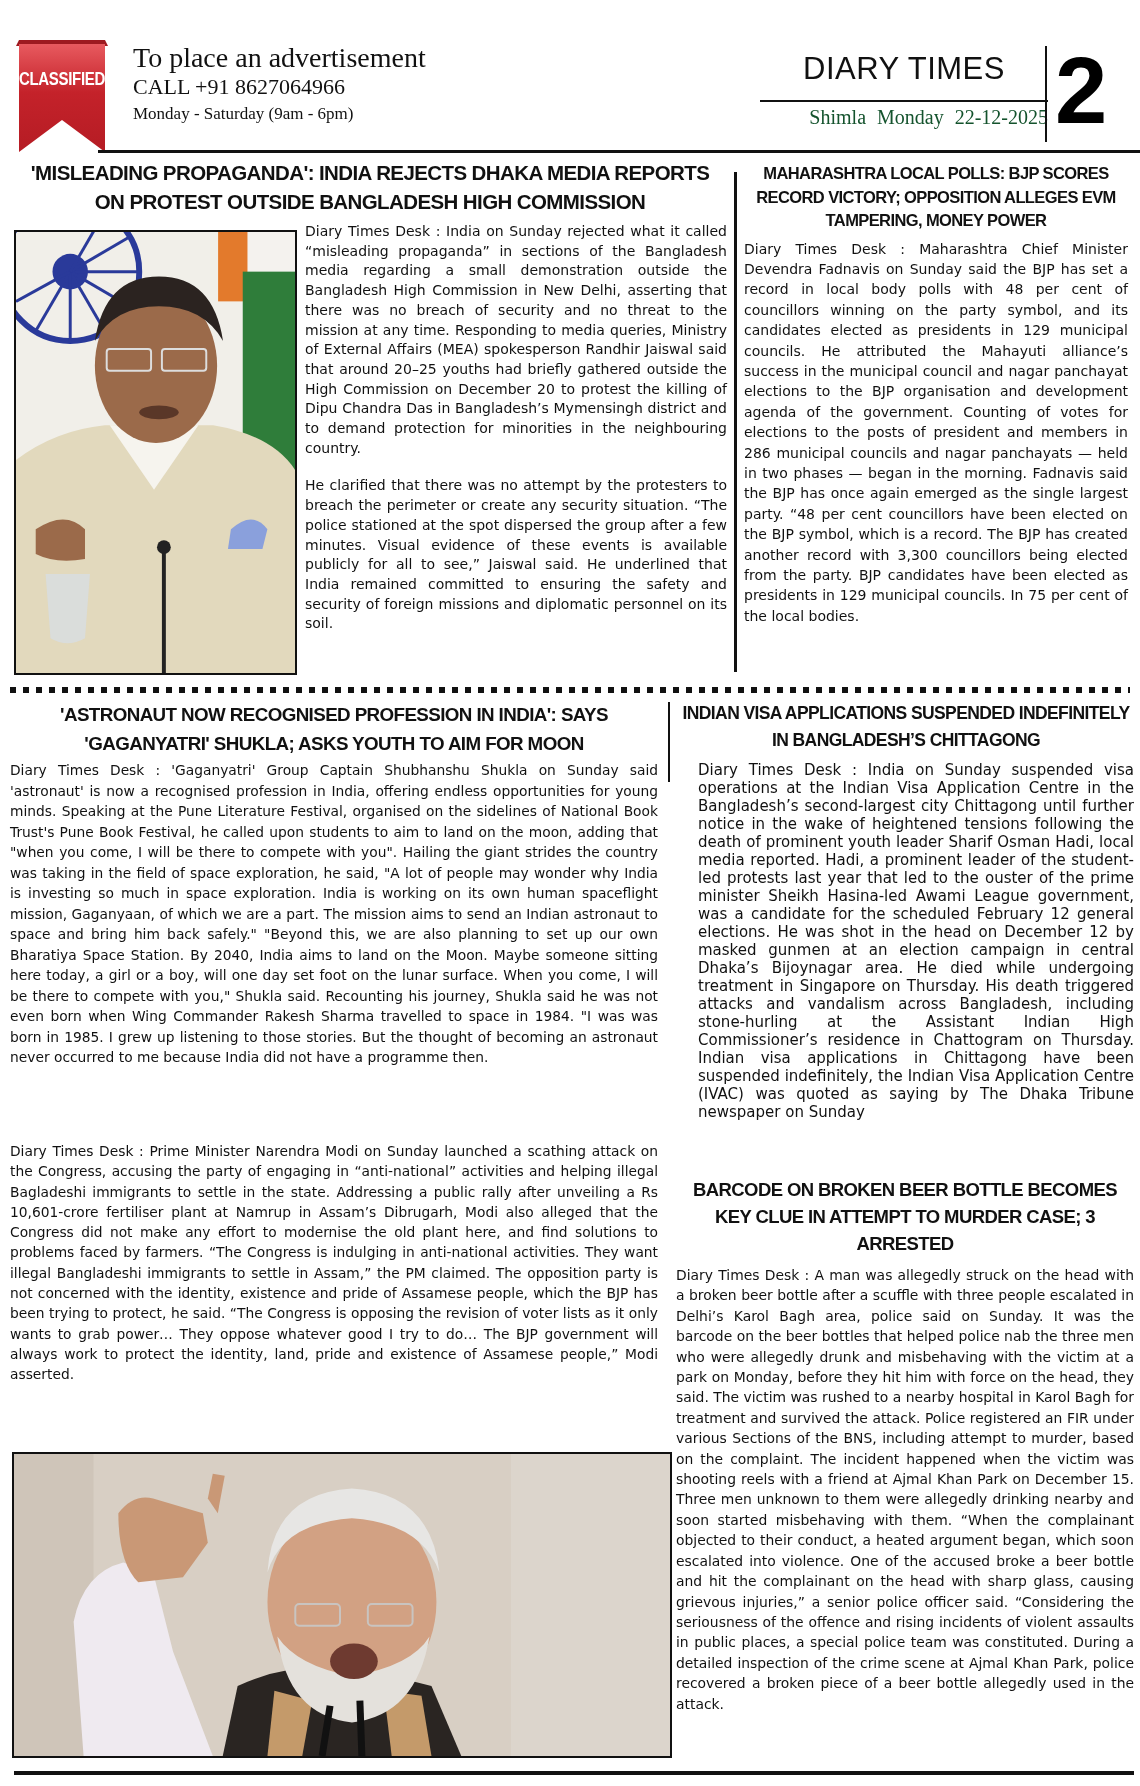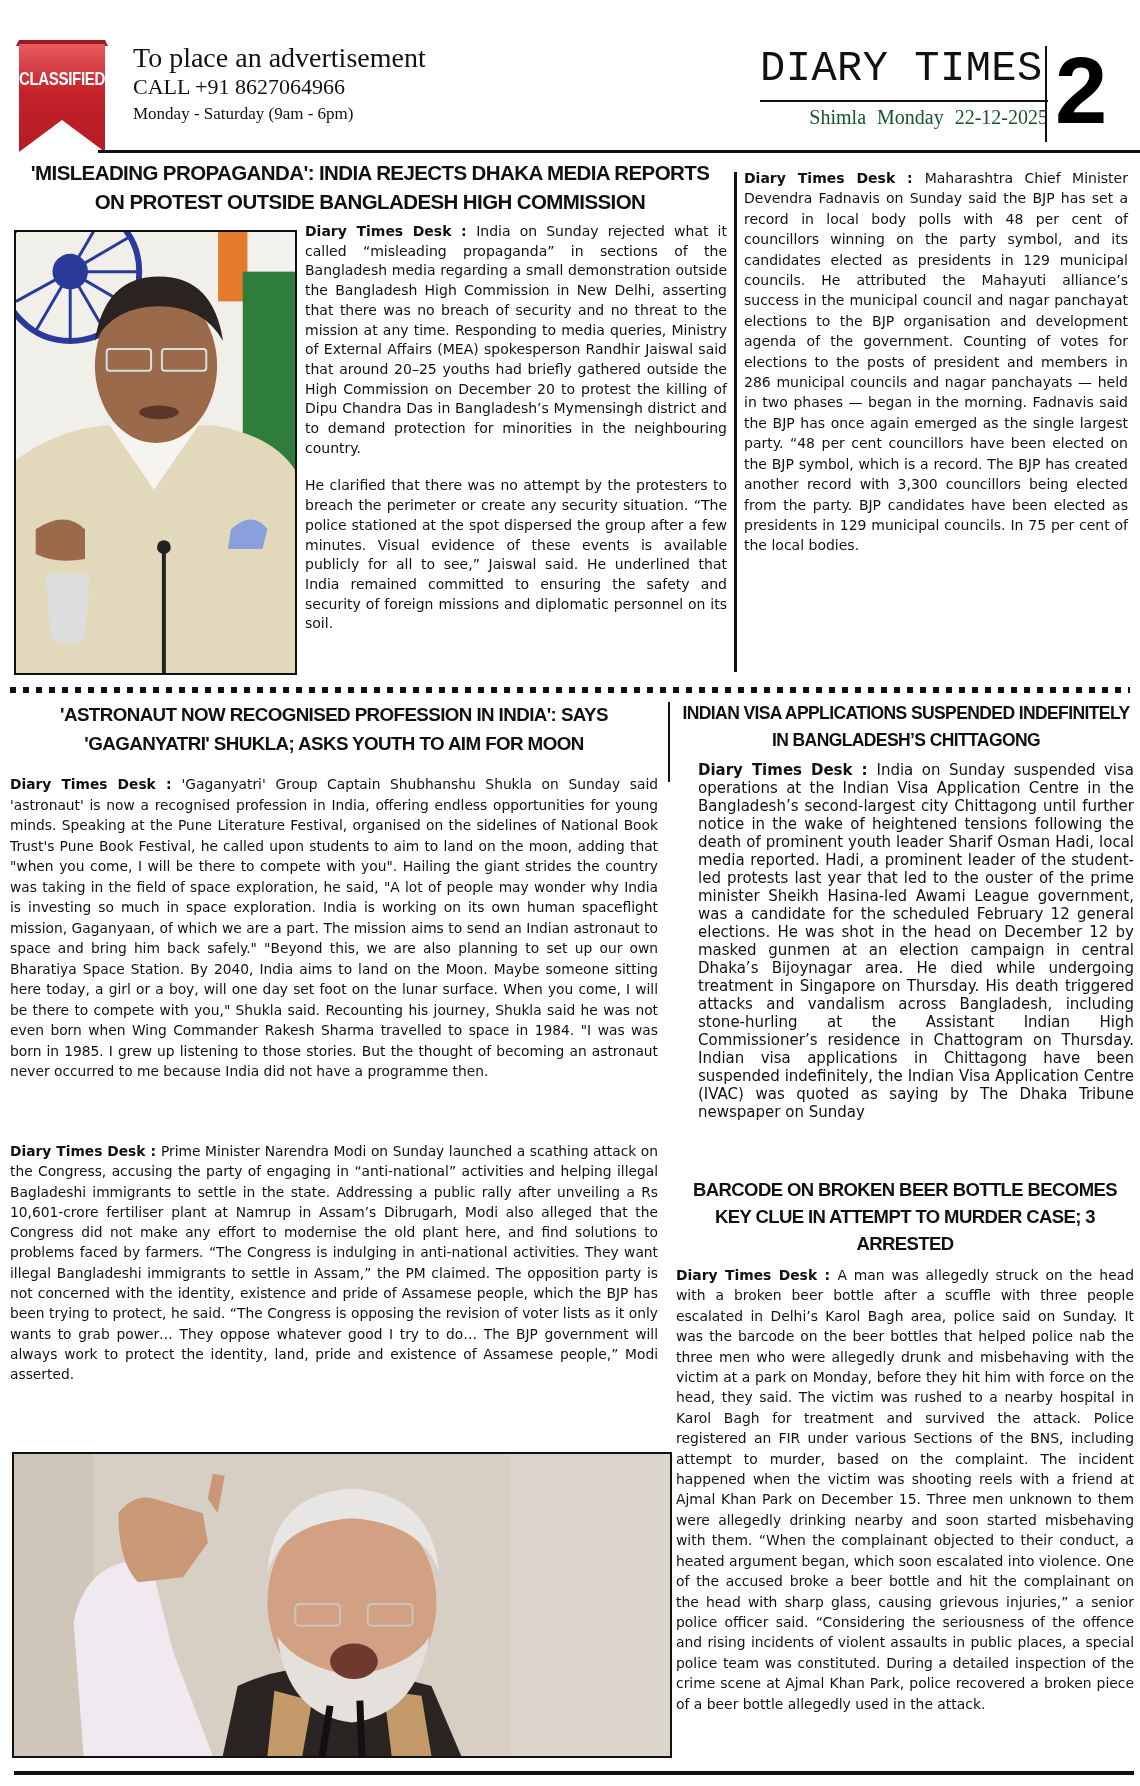--- a/index.html
+++ b/index.html
@@ -12,58 +12,58 @@
   .ribbon svg { width: 92px; height: 112px; display: block; }
   .ribbon-label { position: absolute; left: 0; top: 30px; width: 92px; text-align: center;
     color: #fff; font-family: "Liberation Sans", sans-serif; font-weight: bold; font-size: 15px;
     letter-spacing: -0.3px; transform: scaleY(1.25); }
   .ad-block { position: absolute; left: 133px; top: 44px; font-family: "Liberation Serif", serif; color: #111; }
   .ad-line1 { font-size: 28px; line-height: 28px; }
   .ad-line2 { font-size: 22px; line-height: 30px; }
   .ad-line3 { font-size: 17px; line-height: 24px; }
 
   .brand { position: absolute; left: 760px; top: 44px; width: 288px; }
-  .brand-name { font-family: Liberation Mono, monospace; font-size: 42px; letter-spacing: 0.5px;
-    text-align: left; line-height: 50px; color: #111; }
+  .brand-name { font-family: Liberation Sans, sans-serif; font-size: 31px; letter-spacing: 0.5px;
+    text-align: center; line-height: 50px; color: #111; }
   .brand-rule { height: 2px; background: #111; margin: 6px 0 4px 0; }
   .brand-date { font-family: "Liberation Serif", serif; font-size: 20px; text-align: right; color: #14532d; word-spacing: 6px; }
   .brand-divider { position: absolute; left: 1045px; top: 46px; width: 2px; height: 96px; background: #111; }
   .page-number { position: absolute; left: 1055px; top: 36px; width: 80px; font-family: "Liberation Sans", sans-serif;
     font-weight: bold; font-size: 94px; line-height: 110px; color: #000; }
 
   .top-rule { position: absolute; left: 98px; top: 150px; width: 1042px; height: 3px; background: #111; }
 
   
   .vrule-top { position: absolute; left: 734px; top: 172px; width: 3px; height: 500px; background: #111; }
   .dotted-sep { position: absolute; left: 10px; top: 687px; width: 1120px; height: 6px;
     background-image: repeating-linear-gradient(90deg, #111 0 6px, transparent 6px 13px); }
   .vrule-bottom { position: absolute; left: 668px; top: 702px; width: 2px; height: 80px; background: #111; }
   .bottom-rule { position: absolute; left: 14px; top: 1771px; width: 1120px; height: 4px; background: #111; }
 
   
   .article { position: absolute; }
   .headline { font-family: Liberation Sans, sans-serif; font-weight: bold; text-align: center;
     color: #111; letter-spacing: -0.6px; }
   .body-text { font-family: "DejaVu Sans", sans-serif; text-align: justify; color: #111; }
-  .byline { font-weight: bold; }
+  .byline { font-weight: normal; }
   .para-gap { display: block; height: 18px; }
 
   #art-misleading { left: 14px; top: 158px; width: 712px; }
   #art-misleading .headline { font-size: 20.5px; line-height: 29px; }
   #art-misleading .photo { position: absolute; left: 0; top: 72px; width: 283px; height: 445px; }
   #art-misleading .body-text { position: absolute; left: 291px; top: 64px; width: 422px;
     font-size: 14px; line-height: 19.7px; }
 
   #art-maharashtra { left: 744px; top: 162px; width: 384px; }
   #art-maharashtra .headline { font-size: 16.5px; line-height: 23.5px; }
   #art-maharashtra .body-text { margin-top: 6px; font-size: 14px; line-height: 20.4px; }
 
   #art-astronaut { left: 10px; top: 700px; width: 648px; }
   #art-astronaut .headline { font-size: 18.8px; line-height: 29px; }
-  #art-astronaut .body-text { margin-top: 16px; font-size: 13.8px; line-height: 20.5px; }
+  #art-astronaut .body-text { margin-top: 2px; font-size: 13.8px; line-height: 20.5px; }
 
   #art-congress { left: 10px; top: 1122px; width: 648px; }
   #art-congress .headline { font-size: 19.2px; line-height: 30px; }
   #art-congress .body-text { margin-top: 19px; font-size: 13.8px; line-height: 20.3px; }
 
   #art-visa { left: 678px; top: 700px; width: 456px; }
   #art-visa .headline { font-size: 17.5px; line-height: 26.5px; }
   #art-visa .body-text { margin-top: 8px; font-size: 15px; line-height: 18px; margin-left: 20px; }
 
   #art-barcode { left: 676px; top: 1176px; width: 458px; }
@@ -151,20 +151,21 @@
   </div>
   <div class="body-text">
     <span class="byline">Diary Times Desk : </span>
     <span>India on Sunday rejected what it called “misleading propaganda” in sections of the Bangladesh media regarding a small demonstration outside the Bangladesh High Commission in New Delhi, asserting that there was no breach of security and no threat to the mission at any time. Responding to media queries, Ministry of External Affairs (MEA) spokesperson Randhir Jaiswal said that around 20–25 youths had briefly gathered outside the High Commission on December 20 to protest the killing of Dipu Chandra Das in Bangladesh’s Mymensingh district and to demand protection for minorities in the neighbouring country.</span>
     <span class="para-gap"></span>
     <span>He clarified that there was no attempt by the protesters to breach the perimeter or create any security situation. “The police stationed at the spot dispersed the group after a few minutes. Visual evidence of these events is available publicly for all to see,” Jaiswal said. He underlined that India remained committed to ensuring the safety and security of foreign missions and diplomatic personnel on its soil.</span>
   </div>
 </article>
 
 <article class="article" id="art-maharashtra">
+  <h2 class="headline">MAHARASHTRA LOCAL POLLS: BJP SCORES RECORD VICTORY; OPPOSITION ALLEGES EVM TAMPERING, MONEY POWER</h2>
   <div class="body-text">
     <span class="byline">Diary Times Desk : </span>
     <span>Maharashtra Chief Minister Devendra Fadnavis on Sunday said the BJP has set a record in local body polls with 48 per cent of councillors winning on the party symbol, and its candidates elected as presidents in 129 municipal councils. He attributed the Mahayuti alliance’s success in the municipal council and nagar panchayat elections to the BJP organisation and development agenda of the government. Counting of votes for elections to the posts of president and members in 286 municipal councils and nagar panchayats — held in two phases — began in the morning. Fadnavis said the BJP has once again emerged as the single largest party. “48 per cent councillors have been elected on the BJP symbol, which is a record. The BJP has created another record with 3,300 councillors being elected from the party. BJP candidates have been elected as presidents in 129 municipal councils. In 75 per cent of the local bodies.</span>
   </div>
 </article>
 
 <article class="article" id="art-astronaut">
   <h2 class="headline">'ASTRONAUT NOW RECOGNISED PROFESSION IN INDIA': SAYS 'GAGANYATRI' SHUKLA; ASKS YOUTH TO AIM FOR MOON</h2>
   <div class="body-text">
     <span class="byline">Diary Times Desk : </span>

